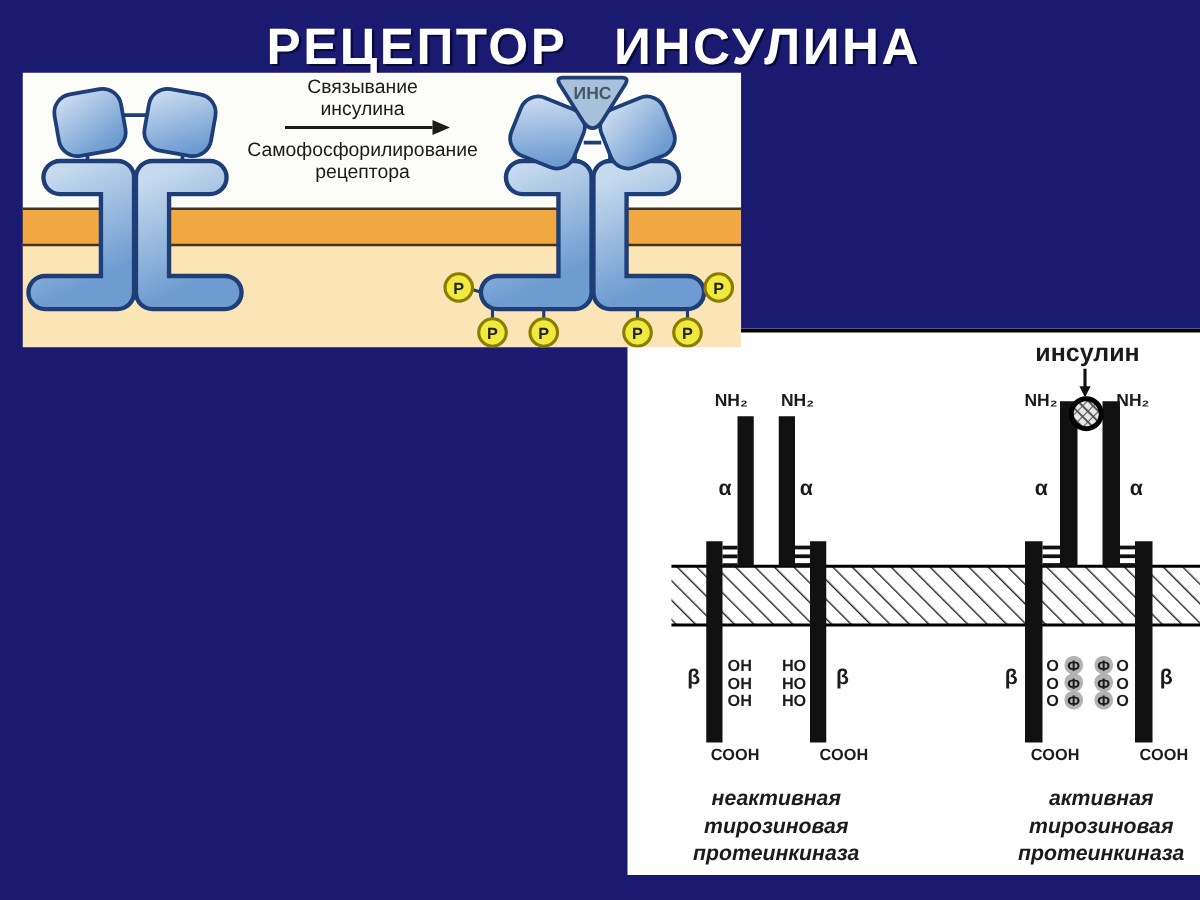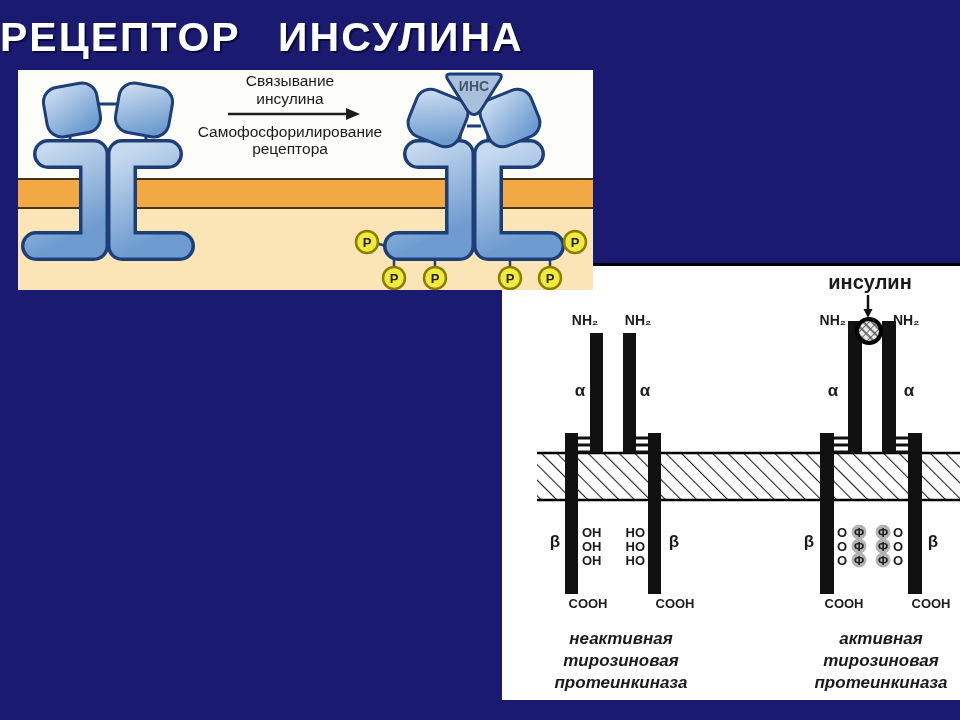--- a/index.html
+++ b/index.html
@@ -1,21 +1,21 @@
 <!DOCTYPE html>
 <html><head>
 <meta charset="utf-8">
 <style>
   html,body{margin:0;padding:0;background:#1a1a70;}
   .slide{position:relative;width:960px;height:720px;background:#1a1a70;overflow:hidden;
          font-family:"Liberation Sans","DejaVu Sans",sans-serif;}
-  .title{position:absolute;top:14px;left:0;width:950px;margin:0;
+  .title{position:absolute;top:14px;left:0;width:950px;margin:0;text-align:center;
          color:#ffffff;font-size:41px;font-weight:bold;letter-spacing:2px;word-spacing:24px;
          text-shadow:2px 2px 0 rgba(0,0,30,0.6);}
-  .img1{position:absolute;left:18px;top:70px;width:559px;height:220px;z-index:2;}
+  .img1{position:absolute;left:18px;top:58px;width:559px;height:220px;z-index:2;}
   .img2{position:absolute;left:502px;top:263px;width:440px;height:437px;z-index:1;background:#ffffff;padding-left:35px;}
   svg{display:block;}
   .lbl{fill:#1b1b1b;}
   .s15{font-size:15.5px;}
   .s13b{font-size:13px;font-weight:bold;}
   .s12b{font-size:12px;font-weight:bold;}
   .s14b{font-size:14px;font-weight:bold;}
   .s17b{font-size:17px;font-weight:bold;}
   .s20b{font-size:20px;font-weight:bold;}
   .capt{font-size:17px;font-weight:bold;font-style:italic;}

